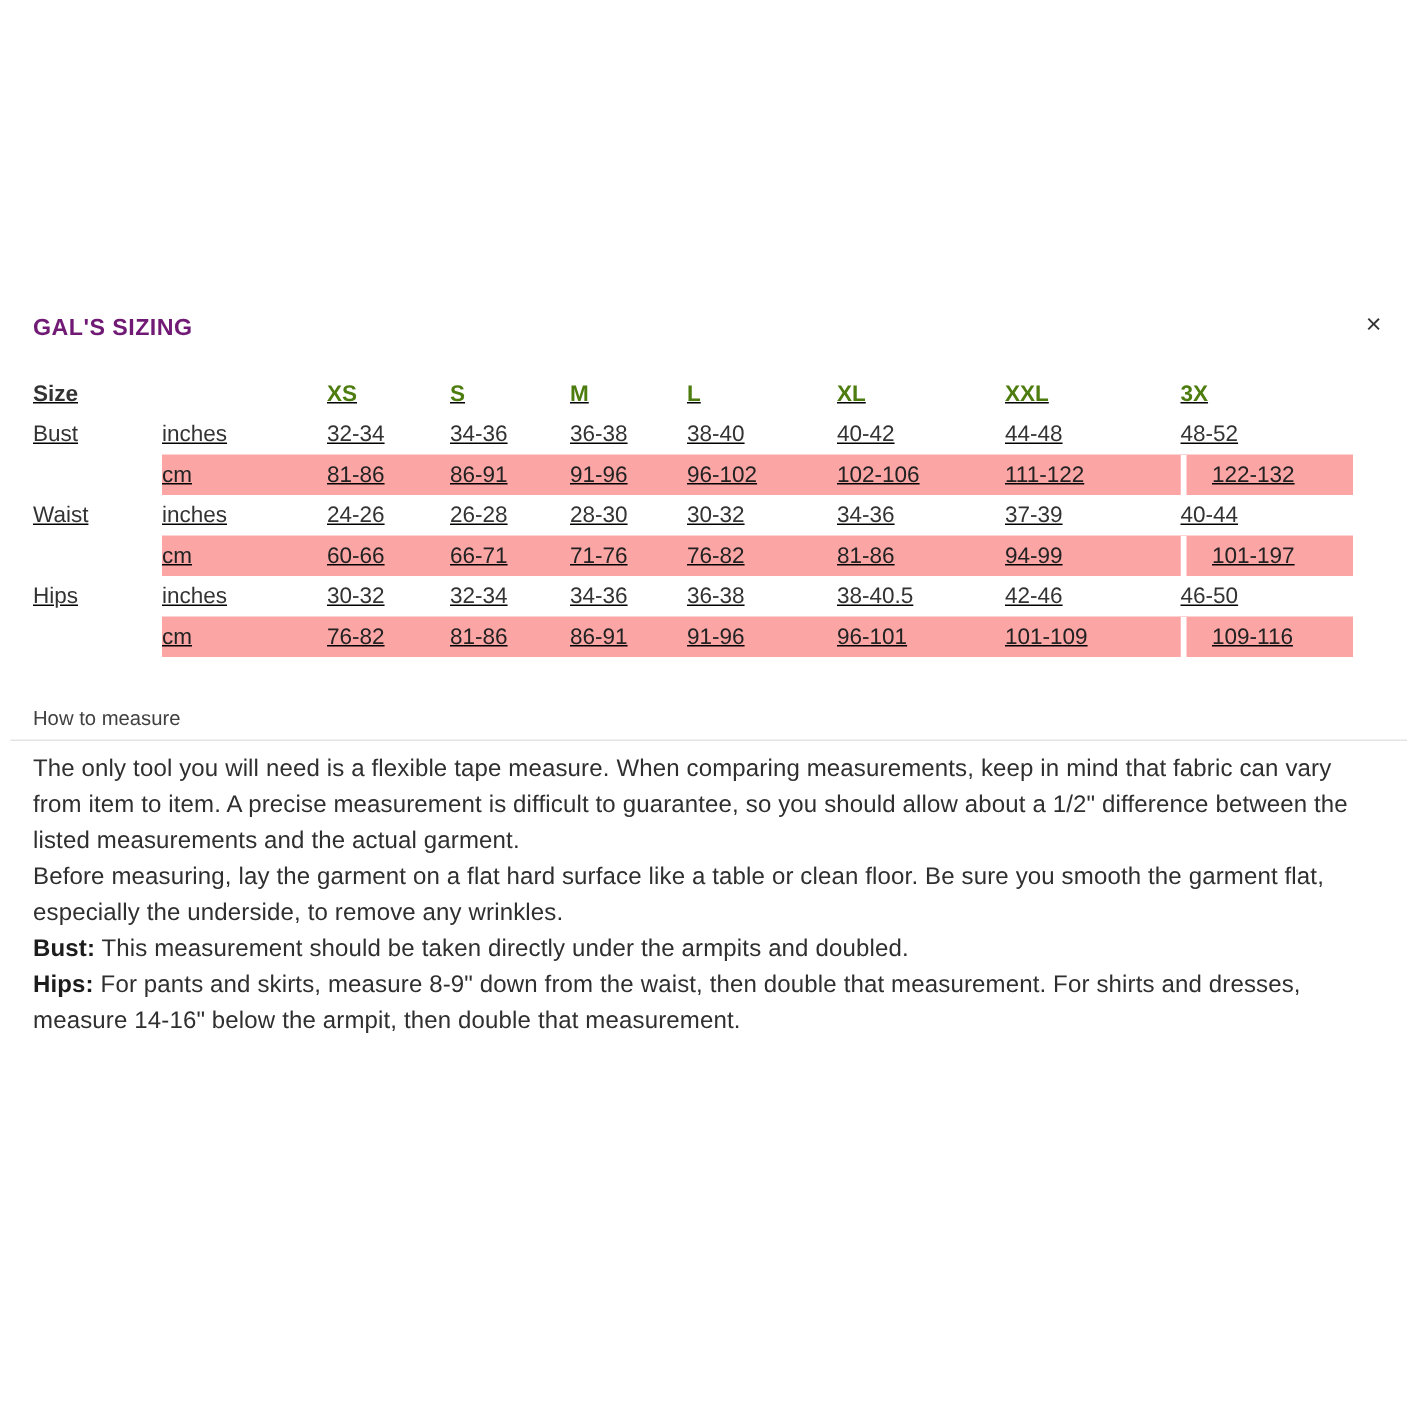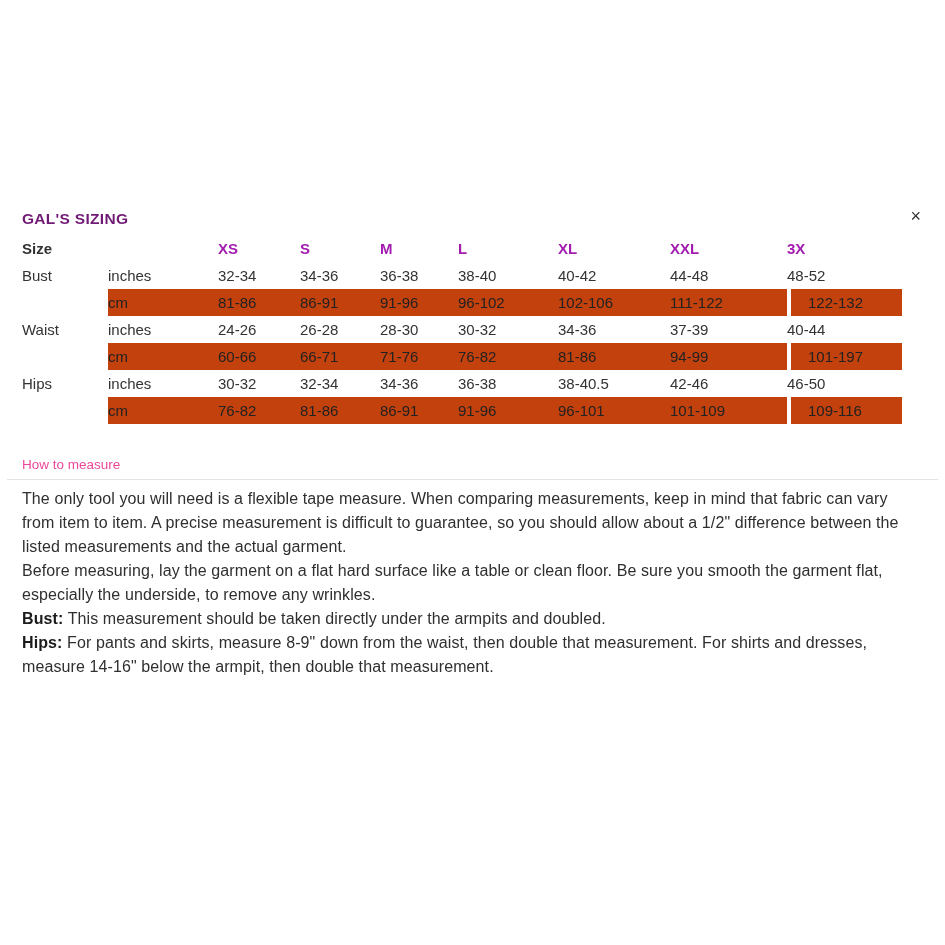--- a/index.html
+++ b/index.html
@@ -9,31 +9,31 @@
 
   .close-btn { position:absolute; top:207px; right:24px; background:none; border:none;
     font-size:18px; line-height:1; color:#333; cursor:pointer;
     font-family:"Liberation Sans", sans-serif; }
 
   .content { padding:210px 20px 0 22px; }
 
   .chart-title { font-size:15.5px; line-height:17px; font-weight:bold; color:#701a75;
     letter-spacing:0.3px; }
 
-  .table { margin-top:8px; }
+  .table { margin-top:22px;text-decoration:underline; }
   .trow { display:grid;
     grid-template-columns:86px 110px 82px 80px 78px 100px 112px 117px 115px;
     height:27px; }
   .cell { height:27px; display:flex; align-items:center; font-size:15px; color:#333; }
-  .header-row .cell { font-weight:bold; color:#a21caf; font-size:15px; }
-  .row-shaded .cell.fill { background:#c2410c; color:#222; }
+  .header-row .cell { font-weight:bold; color:#4d7c0f; font-size:15px; }
+  .row-shaded .cell.fill { background:#fca5a5; color:#222; }
   .row-shaded .cell.col-last { box-shadow:inset 4px 0 0 #ffffff; padding-left:21px; }
   .cell.lbl { color:#333; }
 
-  .htm-heading { margin-top:33px; font-size:13.5px; line-height:15px; color:#ec4899; }
+  .htm-heading { margin-top:33px; font-size:13.5px; line-height:15px; color:#404040; }
   .divider { border:none; border-top:1px solid #e3e3e3; margin:7px -13px 0 -15px; }
 
   .paragraphs { margin-top:7px; width:902px; font-size:16px; line-height:24px;
     color:#2f2f2f; letter-spacing:0.1px; }
   .para b { color:#1c1c1c;text-align:center; }
 </style>
 </head>
 <body>
 
 <div class="page">

